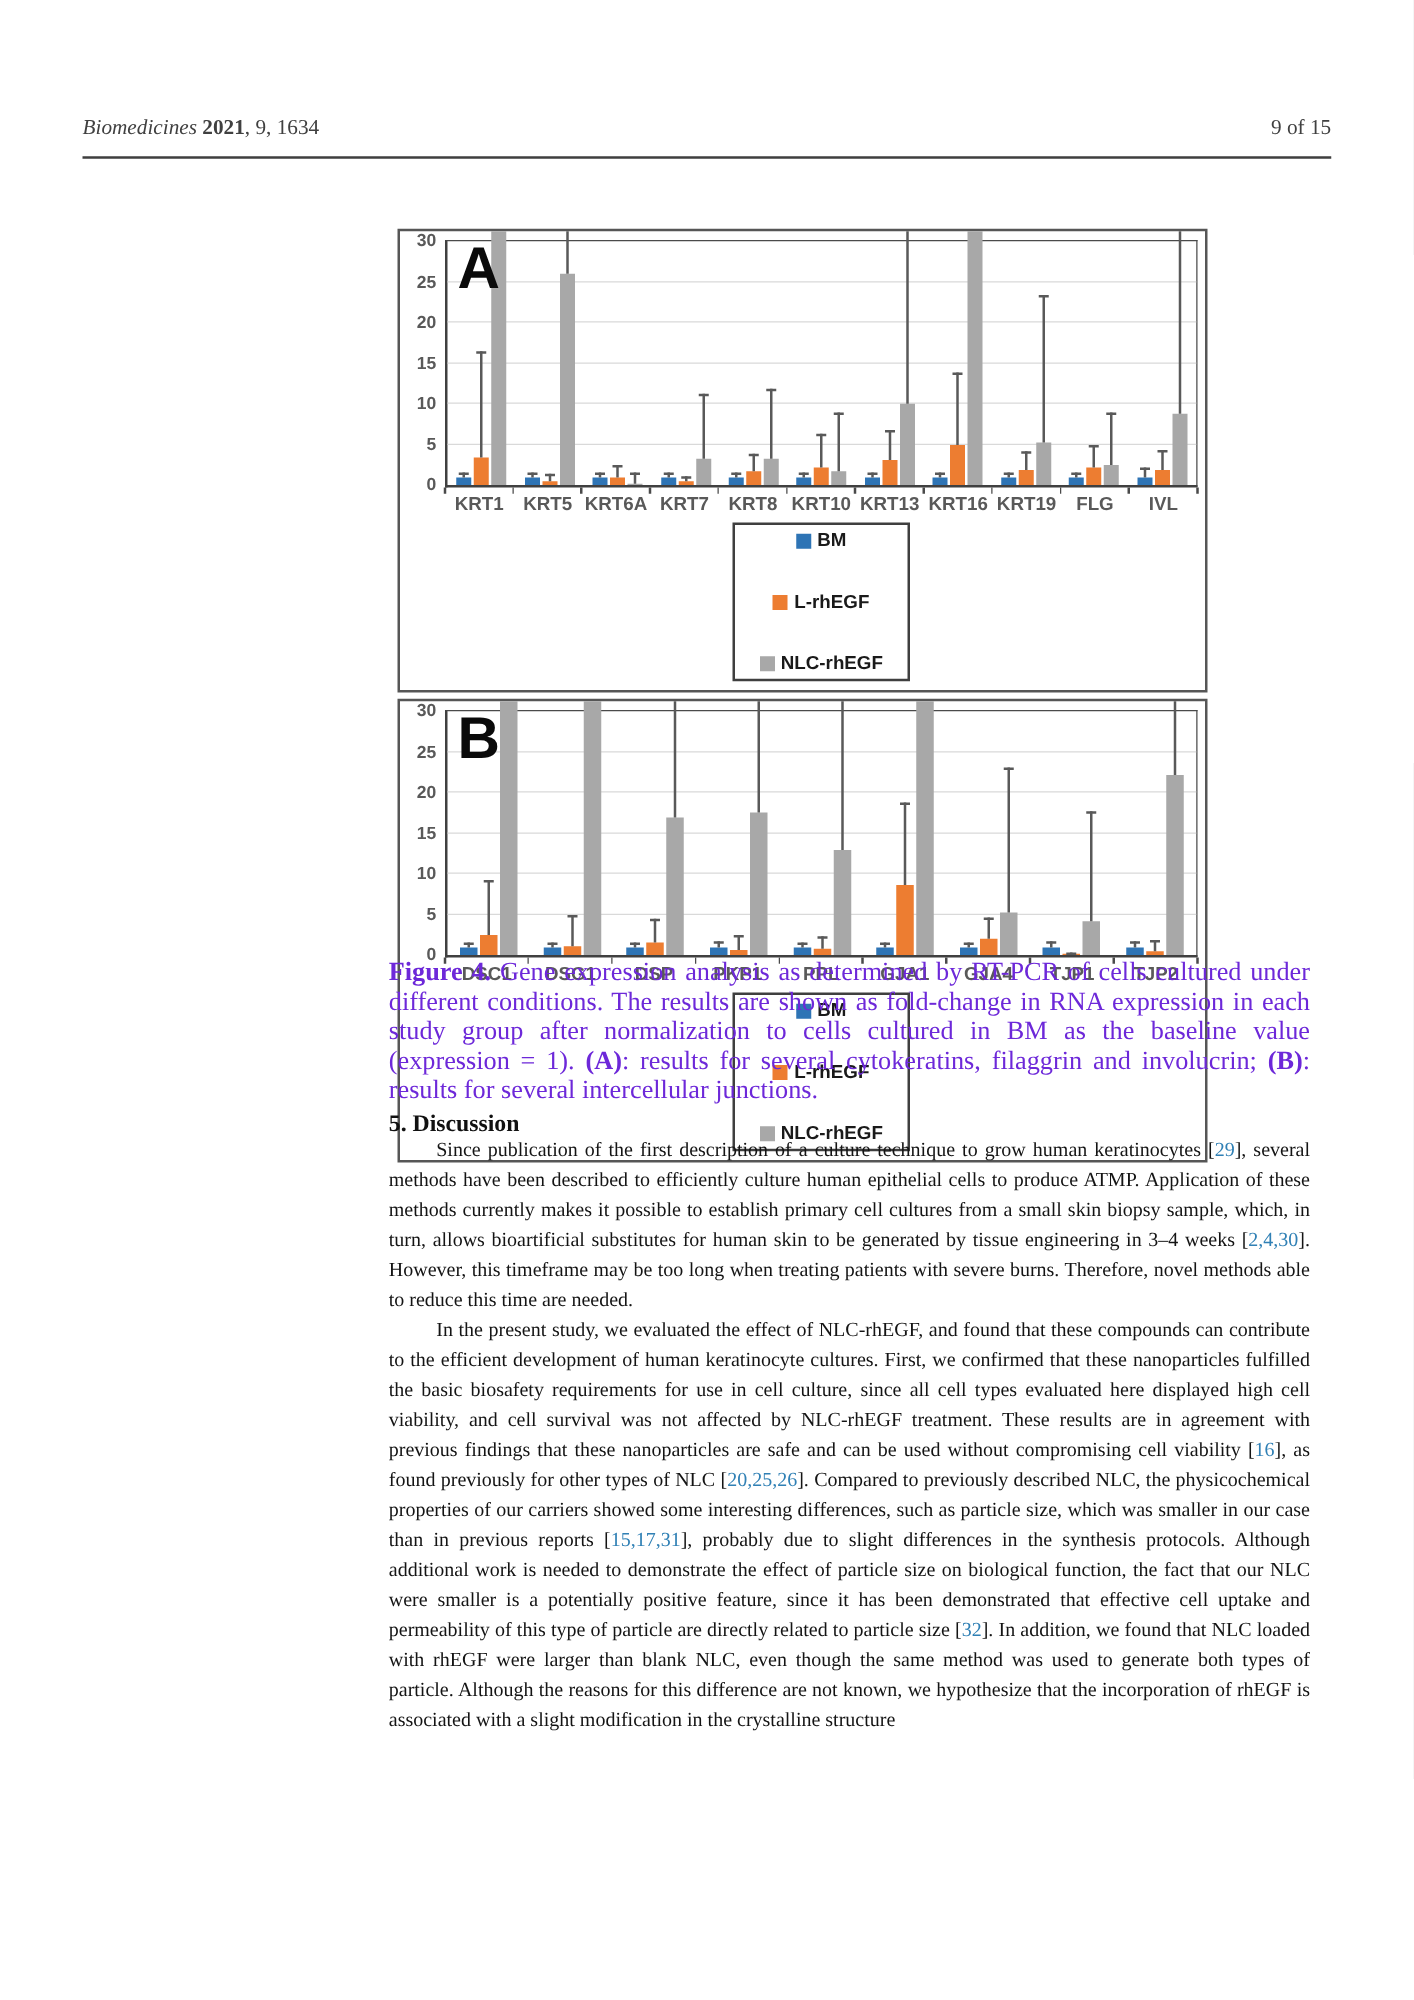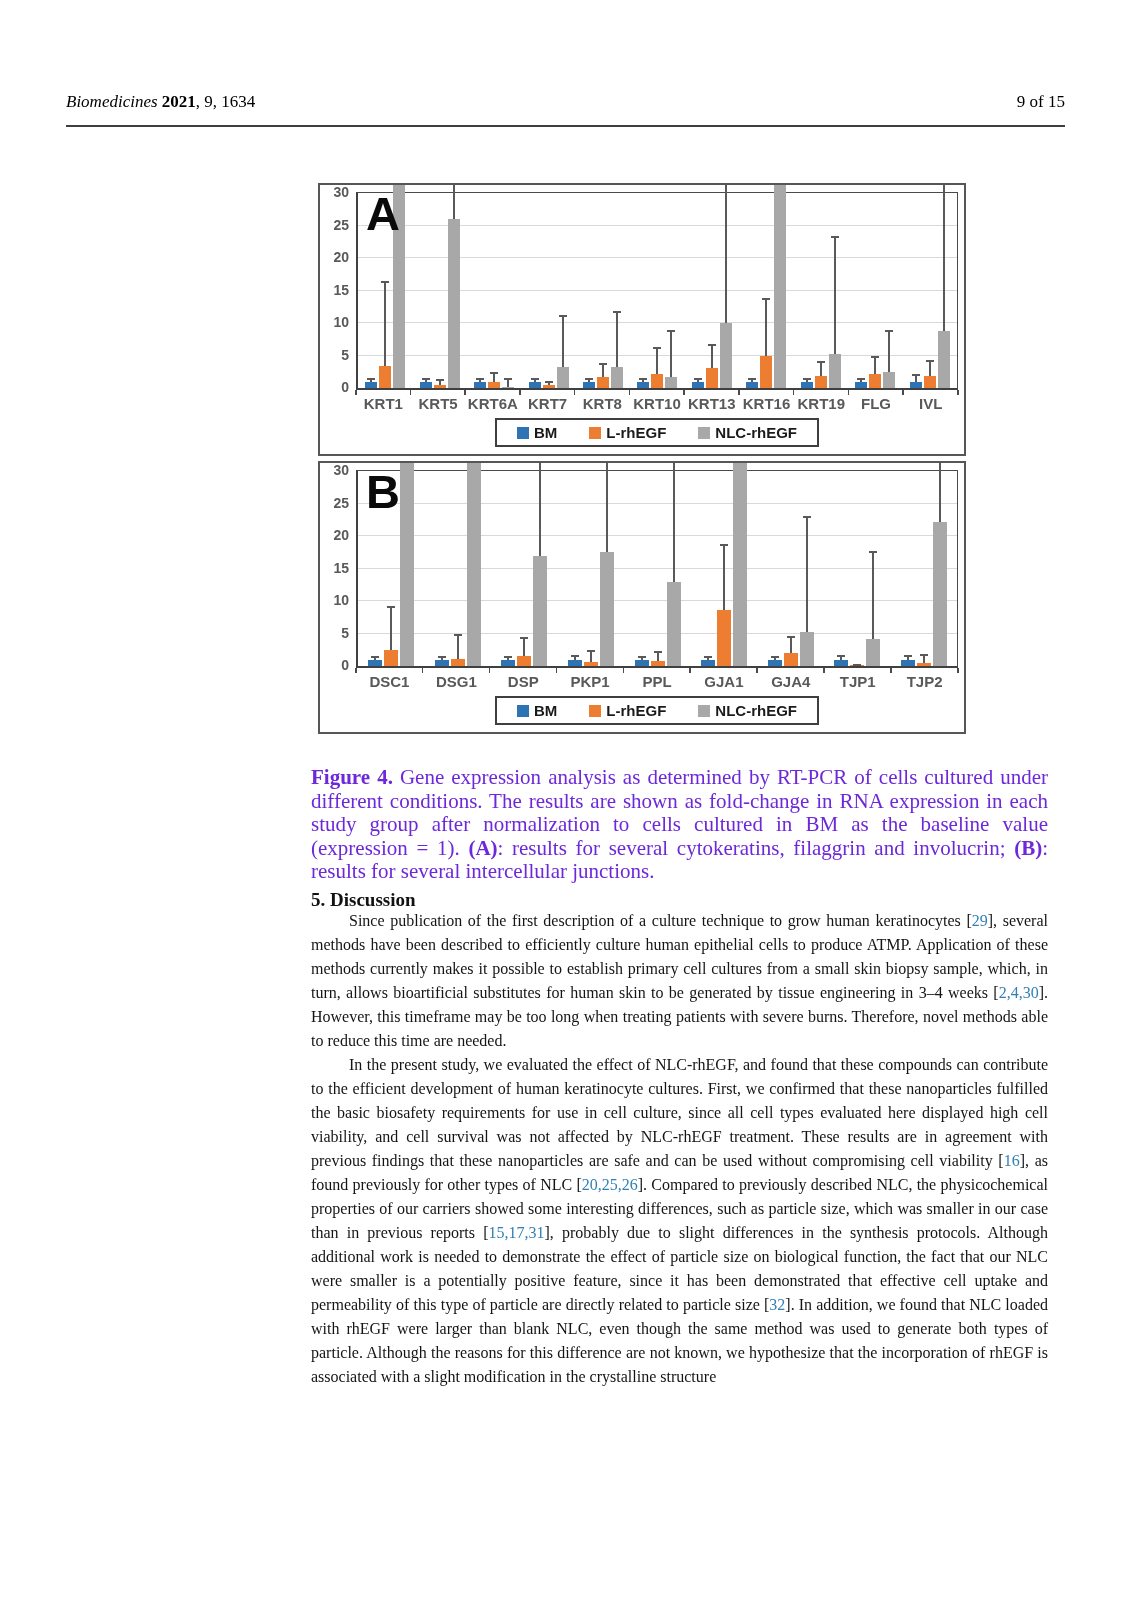--- a/index.html
+++ b/index.html
@@ -5,21 +5,21 @@
   html,body{margin:0;padding:0;background:#e8e8e8;}
   .page{
     position:relative; width:1131px; height:1600px; background:#ffffff;
     margin:0 auto; font-family:"Liberation Serif","DejaVu Serif",serif; color:#111;
     overflow:hidden;
   }
   
   .header{
     position:absolute; top:92px; left:66px; width:999px;
     display:flex; justify-content:space-between; align-items:baseline;
-    font-size:17px; color:#000000;gap:40px;
+    font-size:17px; color:#404040;gap:40px;
   }
   .journal-name{font-style:italic;}
   .journal-year{font-weight:bold;}
   .rule{position:absolute; top:125px; left:66px; width:999px; border-top:2px solid #3f3f3f;}
 
   
   .figure{position:absolute; top:183px; left:318px; width:648px;}
   .chart-box{
     box-sizing:border-box; width:648px; border:2px solid #565656; background:#fff;
     padding:7px 6px 3px 6px; margin-bottom:5px; overflow:hidden;
@@ -50,21 +50,21 @@
     font-family:"Liberation Sans","DejaVu Sans",sans-serif;
   }
   .xlabels{
     position:relative; display:flex; margin-left:30px; height:27px; align-items:center;
   }
   .xlabels .xlab{flex:1; text-align:center; font-size:15px; font-weight:bold; color:#595959;}
   .xtick{position:absolute; top:0; width:1.5px; height:5px; background:#4a4a4a;}
   .legend-row{display:flex; justify-content:center; margin:1px 0 4px 30px;}
   .legend{
     display:inline-flex; align-items:center; gap:32px;
-    border:2px solid #3f3f3f; padding:4px 20px; background:#fff;
+    border:2px solid #3f3f3f; padding:4px 20px; background:#fff;flex-direction:column;
   }
   .legend-item{display:flex; align-items:center; gap:5px; font-size:15px; font-weight:bold; color:#1a1a1a;}
   .swatch{width:12px; height:12px; flex:none;}
 
   
   .caption{
     position:absolute; top:766px; left:311px; width:737px;
     font-size:21px; line-height:23.5px; text-align:justify; color:#6d28d9;
   }
   .caption b.figlabel{font-weight:bold;}

